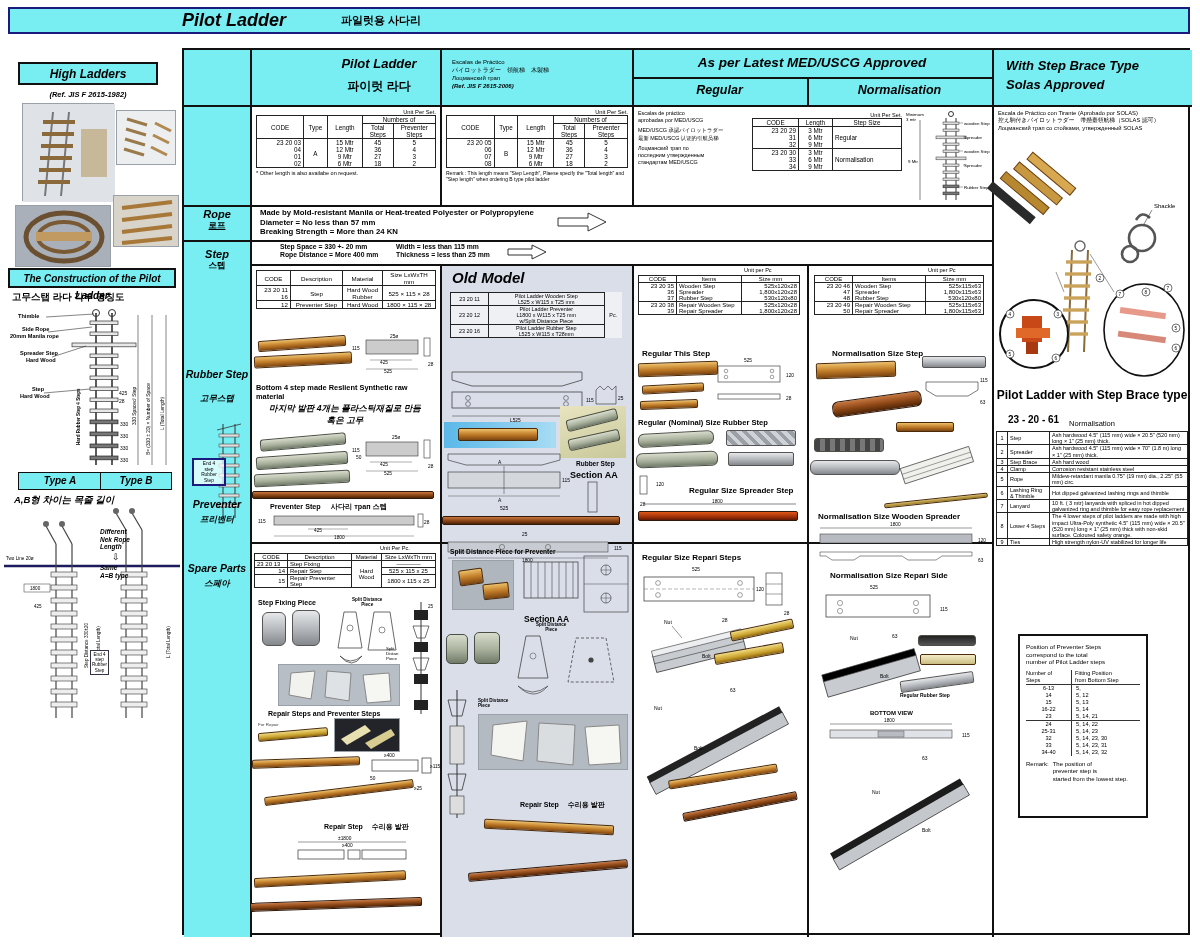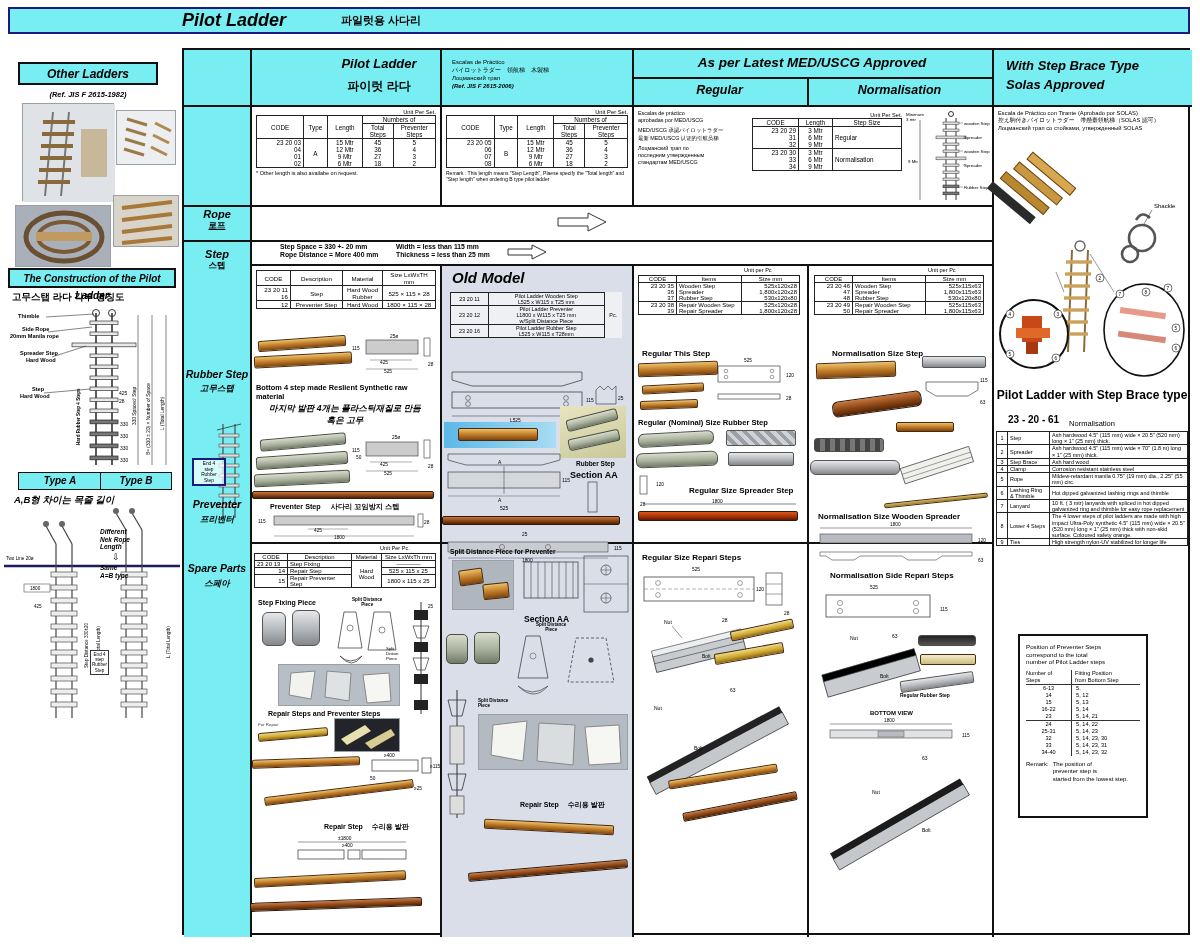--- a/index.html
+++ b/index.html
@@ -24,21 +24,21 @@
 </style>
 </head>
 <body>
 
 <div class="abs cyan" style="left:8px;top:7px;width:1182px;height:27px;border:2px solid #1b1b7e;display:flex;align-items:center">
   <span class="ib" style="font-size:18px;margin-left:172px">Pilot Ladder</span>
   <span class="b" style="font-size:11px;margin-left:55px">파일럿용 사다리</span>
 </div>
 
 <div class="abs" style="left:0;top:40px;width:182px;height:911px">
-  <div class="abs cyan ctr ib" style="left:18px;top:22px;width:140px;height:23px;border:2px solid #111;font-size:12px;line-height:21px">Other Ladders</div>
+  <div class="abs cyan ctr ib" style="left:18px;top:22px;width:140px;height:23px;border:2px solid #111;font-size:12px;line-height:21px">High Ladders</div>
   <div class="abs ctr ib" style="left:10px;top:50px;width:156px;font-size:7.5px">(Ref. JIS F 2615-1982)</div>
 
   <div class="abs photo" style="left:22px;top:63px;width:92px;height:98px">
     <svg width="92" height="98">
         <rect x="0" y="0" width="92" height="98" fill="#dfe3e8"></rect>
         <line x1="30" y1="8" x2="22" y2="92" stroke="#777" stroke-width="2"></line>
         <line x1="46" y1="8" x2="38" y2="92" stroke="#777" stroke-width="2"></line>
         <g stroke="#8a6a3a" stroke-width="4">
           <line x1="20" y1="18" x2="52" y2="18"></line>
           <line x1="19" y1="30" x2="51" y2="30"></line>
@@ -412,21 +412,21 @@
   <div class="abs ctr" style="left:0;top:158px;width:66px">
     <div class="ib" style="font-size:11px">Rope</div>
     <div class="b" style="font-size:8.5px;text-decoration:underline">로프</div>
   </div>
   <div class="abs ctr" style="left:0;top:198px;width:66px">
     <div class="ib" style="font-size:11px">Step</div>
     <div class="b" style="font-size:8.5px">스텝</div>
   </div>
   <div class="abs ctr" style="left:0;top:318px;width:66px">
     <div class="ib" style="font-size:10.5px">Rubber Step</div>
-    <div class="ib" style="font-size:8.5px;margin-top:3px">고무스탭</div>
+    <div class="ib" style="font-size:8.5px;margin-top:13px">고무스탭</div>
   </div>
   <svg class="abs" width="56" height="100" style="left:5px;top:372px">
     <line x1="34" y1="2" x2="34" y2="96" stroke="#333" stroke-width="1"></line>
       <line x1="46" y1="2" x2="46" y2="96" stroke="#333" stroke-width="1"></line>
     <line x1="28" y1="8" x2="52" y2="2" stroke="#333" stroke-width="0.8"></line>
     <g fill="#ddd" stroke="#333" stroke-width="0.5">
         <rect x="30" y="12" width="20" height="3"></rect>
         <rect x="30" y="22" width="20" height="3"></rect>
         <rect x="30" y="32" width="20" height="3"></rect>
         <rect x="30" y="42" width="20" height="3"></rect>
@@ -442,20 +442,25 @@
 Step</div>
   <div class="abs ctr" style="left:0;top:448px;width:66px">
     <div class="ib" style="font-size:10.5px">Preventer</div>
     <div class="ib" style="font-size:8.5px;margin-top:4px">프리벤터</div>
   </div>
   <div class="abs ctr" style="left:0;top:512px;width:66px">
     <div class="ib" style="font-size:10.5px">Spare Parts</div>
     <div class="ib" style="font-size:8.5px;margin-top:4px">스페아</div>
   </div>
 
+  <div class="abs b" style="left:76px;top:158px;font-size:7.8px;line-height:9.6px">
+    <div>Made by Mold-resistant Manila or Heat-treated Polyester or Polypropylene</div>
+    <div>Diameter = No less than 57 mm</div>
+    <div>Breaking Strength = More than 24 KN</div>
+  </div>
   <svg class="abs" width="52" height="22" style="left:372px;top:161px">
     <polygon points="2,7 32,7 32,2 50,11 32,20 32,15 2,15" fill="#fff" stroke="#333" stroke-width="1"></polygon>
   </svg>
 
   <div class="abs b" style="left:96px;top:193px;font-size:6.8px;line-height:8.4px">
     <div>Step Space = 330 +- 20 mm</div>
     <div>Rope Distance = More 400 mm</div>
   </div>
   <div class="abs b" style="left:212px;top:193px;font-size:6.8px;line-height:8.4px">
     <div>Width = less than 115 mm</div>
@@ -530,21 +535,21 @@
     </g>
     <g stroke="#333" stroke-width="0.4">
         <line x1="18" y1="30" x2="60" y2="30"></line>
         <line x1="14" y1="39" x2="66" y2="39"></line>
       </g>
   </svg>
 
   <div class="abs wood2" style="left:68px;top:441px;width:182px;height:8px"></div>
   <div class="abs" style="left:86px;top:452px;font-size:7.2px">
     <span class="b">Preventer Step</span>
-    <span class="b" style="margin-left:8px">사다리 꼬임방지 스텝</span>
+    <span class="b" style="margin-left:8px">사다리 трап 스텝</span>
   </div>
   <svg class="abs" width="172" height="28" style="left:74px;top:462px">
     <rect x="16" y="4" width="140" height="9" fill="#ccc" stroke="#333" stroke-width="0.6"></rect>
     <rect x="160" y="2" width="5" height="13" fill="#fff" stroke="#333" stroke-width="0.6"></rect>
     <g font-size="4.8px" fill="#000">
       <text x="0" y="11">115</text>
       <text x="56" y="20">425</text>
       <text x="76" y="27">1800</text>
       <text x="166" y="12">28</text>
     </g>
@@ -963,21 +968,21 @@
     <line x1="6" y1="6" x2="158" y2="6" stroke="#333" stroke-width="0.5"></line>
     <rect x="6" y="12" width="152" height="9" fill="#b8bcc2" stroke="#444" stroke-width="0.6"></rect>
     <path d="M6,30 h152 v4 l-30,0 l-6,4 h-28 l-6,-4 h-42 l-6,4 h-22 l-6,-4 h-6 Z" fill="none" stroke="#444" stroke-width="0.6"></path>
     <g font-size="4.8px" fill="#000">
       <text x="76" y="4">1800</text>
       <text x="164" y="20">120</text>
       <text x="164" y="40">63</text>
     </g>
   </svg>
 
-  <div class="abs b" style="left:646px;top:521px;font-size:8px">Normalisation Side Repari Steps</div>
+  <div class="abs b" style="left:646px;top:521px;font-size:8px">Normalisation Size Repari Side</div>
   <svg class="abs" width="160" height="52" style="left:634px;top:531px">
     <rect x="8" y="14" width="104" height="22" fill="none" stroke="#444" stroke-width="0.8"></rect>
     <circle cx="22" cy="22" r="2.6" fill="none" stroke="#444" stroke-width="0.5"></circle>
       <circle cx="22" cy="30" r="2.6" fill="none" stroke="#444" stroke-width="0.5"></circle>
     <circle cx="98" cy="22" r="2.6" fill="none" stroke="#444" stroke-width="0.5"></circle>
       <circle cx="98" cy="30" r="2.6" fill="none" stroke="#444" stroke-width="0.5"></circle>
     <g font-size="4.8px" fill="#000">
       <text x="52" y="8">525</text>
       <text x="122" y="30">115</text>
     </g>

